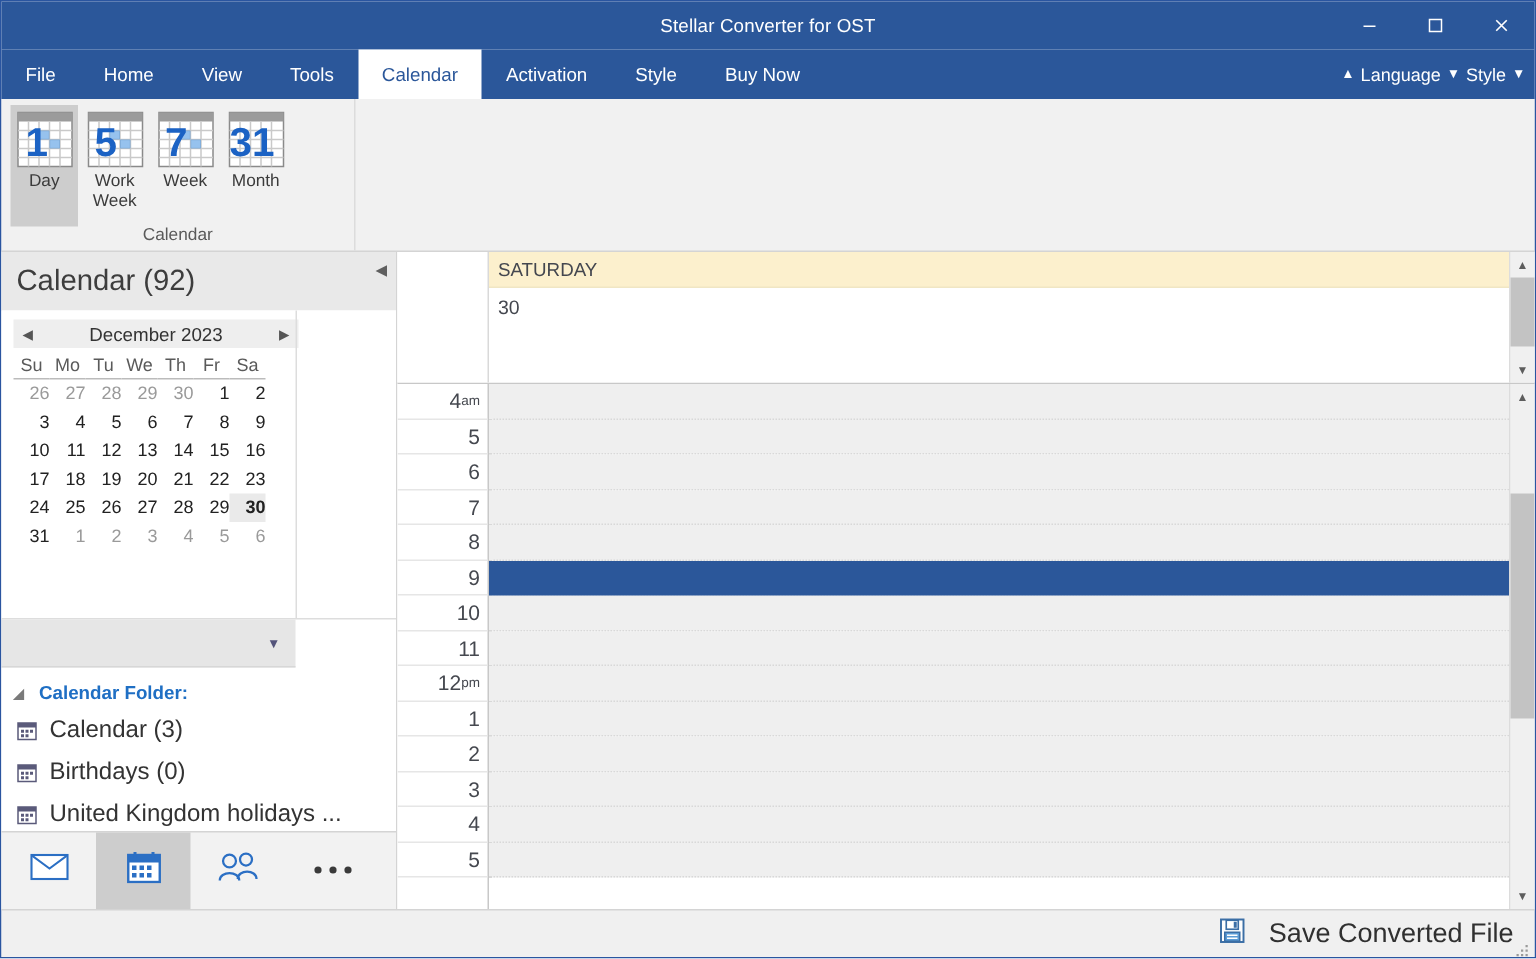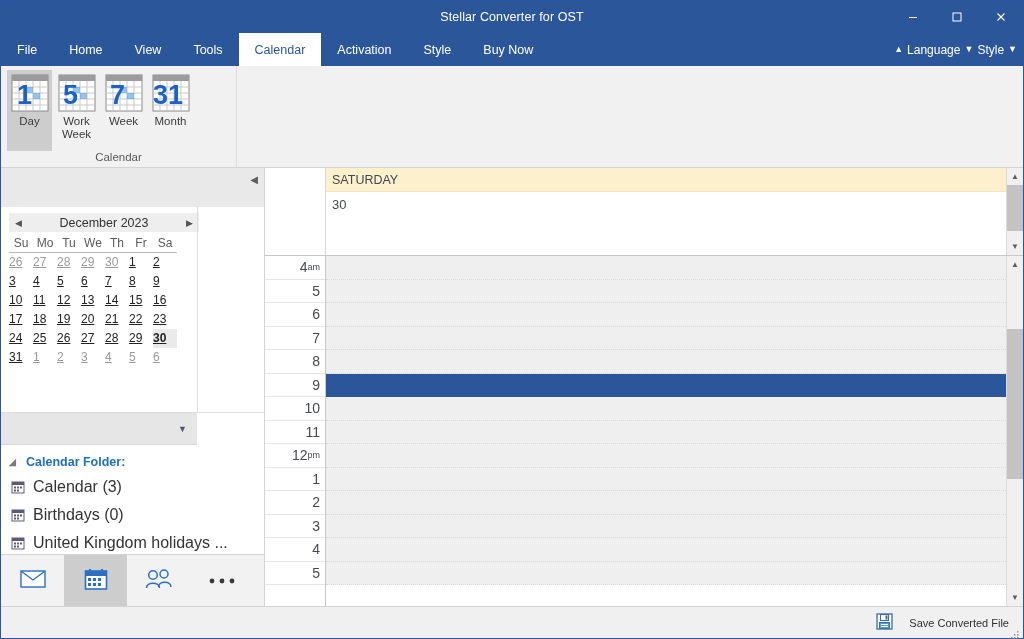--- a/index.html
+++ b/index.html
@@ -117,21 +117,21 @@
   .dn-head .arr { font-size: 9px; color: #555; }
   .dn-grid {
     display: grid; grid-template-columns: repeat(7, 24px);
     font-size: 12px; color: #222; margin-top: 3px; justify-content: start;
   }
   .dn-grid .dow {
     text-align: center; color: #5a5a5a; padding-bottom: 1px;
     border-bottom: 1px solid #bbbbbb; height: 18px; line-height: 17px;
   }
   .dn-grid .d {
-    text-align: left; height: 19px; line-height: 19px; text-decoration: underline;
+    text-align: right; height: 19px; line-height: 19px;
   }
   .dn-grid .d.muted { color: #9a9a9a; }
   .dn-grid .d.today { font-weight: bold; background: #eaeaea; }
   .dn-divider {
     border-left: 1px solid #dddddd; position: absolute;
     left: 196px; top: 0; bottom: 0;
   }
   .dropstrip {
     height: 32px; flex: 0 0 32px; background: #e6e6e6;
     border-bottom: 1px solid #d7d7d7; position: relative;
@@ -237,21 +237,21 @@
 
   
   .statusbar {
     flex: 0 0 32px; height: 32px; background: #f0f0f0;
     border-top: 1px solid #d4d4d4; display: flex;
     align-items: center; justify-content: flex-end; padding-right: 14px;
     position: relative;
   }
   .save-btn {
     display: flex; align-items: center; gap: 16px;
-    font-size: 11px; color: #303030;
+    font-size: 18px; color: #303030;
   }
   .grip {
     position: absolute; right: 3px; bottom: 2px;
     width: 10px; height: 10px;
   }
 </style>
 </head>
 <body>
 
 <div id="app">
@@ -370,20 +370,21 @@
       </div>
       <div class="rib-group-title">Calendar</div>
     </div>
   </div>
 
   <div class="body">
 
     <div class="leftpane">
 
       <div class="lp-header">
+        <div class="lp-title">Calendar (92)</div>
         <div class="lp-collapse">◀</div>
       </div>
 
       <div class="datenav">
         <div class="dn-divider"></div>
         <div class="dn-inner">
           <div class="dn-head">
             <span class="arr">◀</span>
             <span class="mname">December 2023</span>
             <span class="arr">▶</span>

